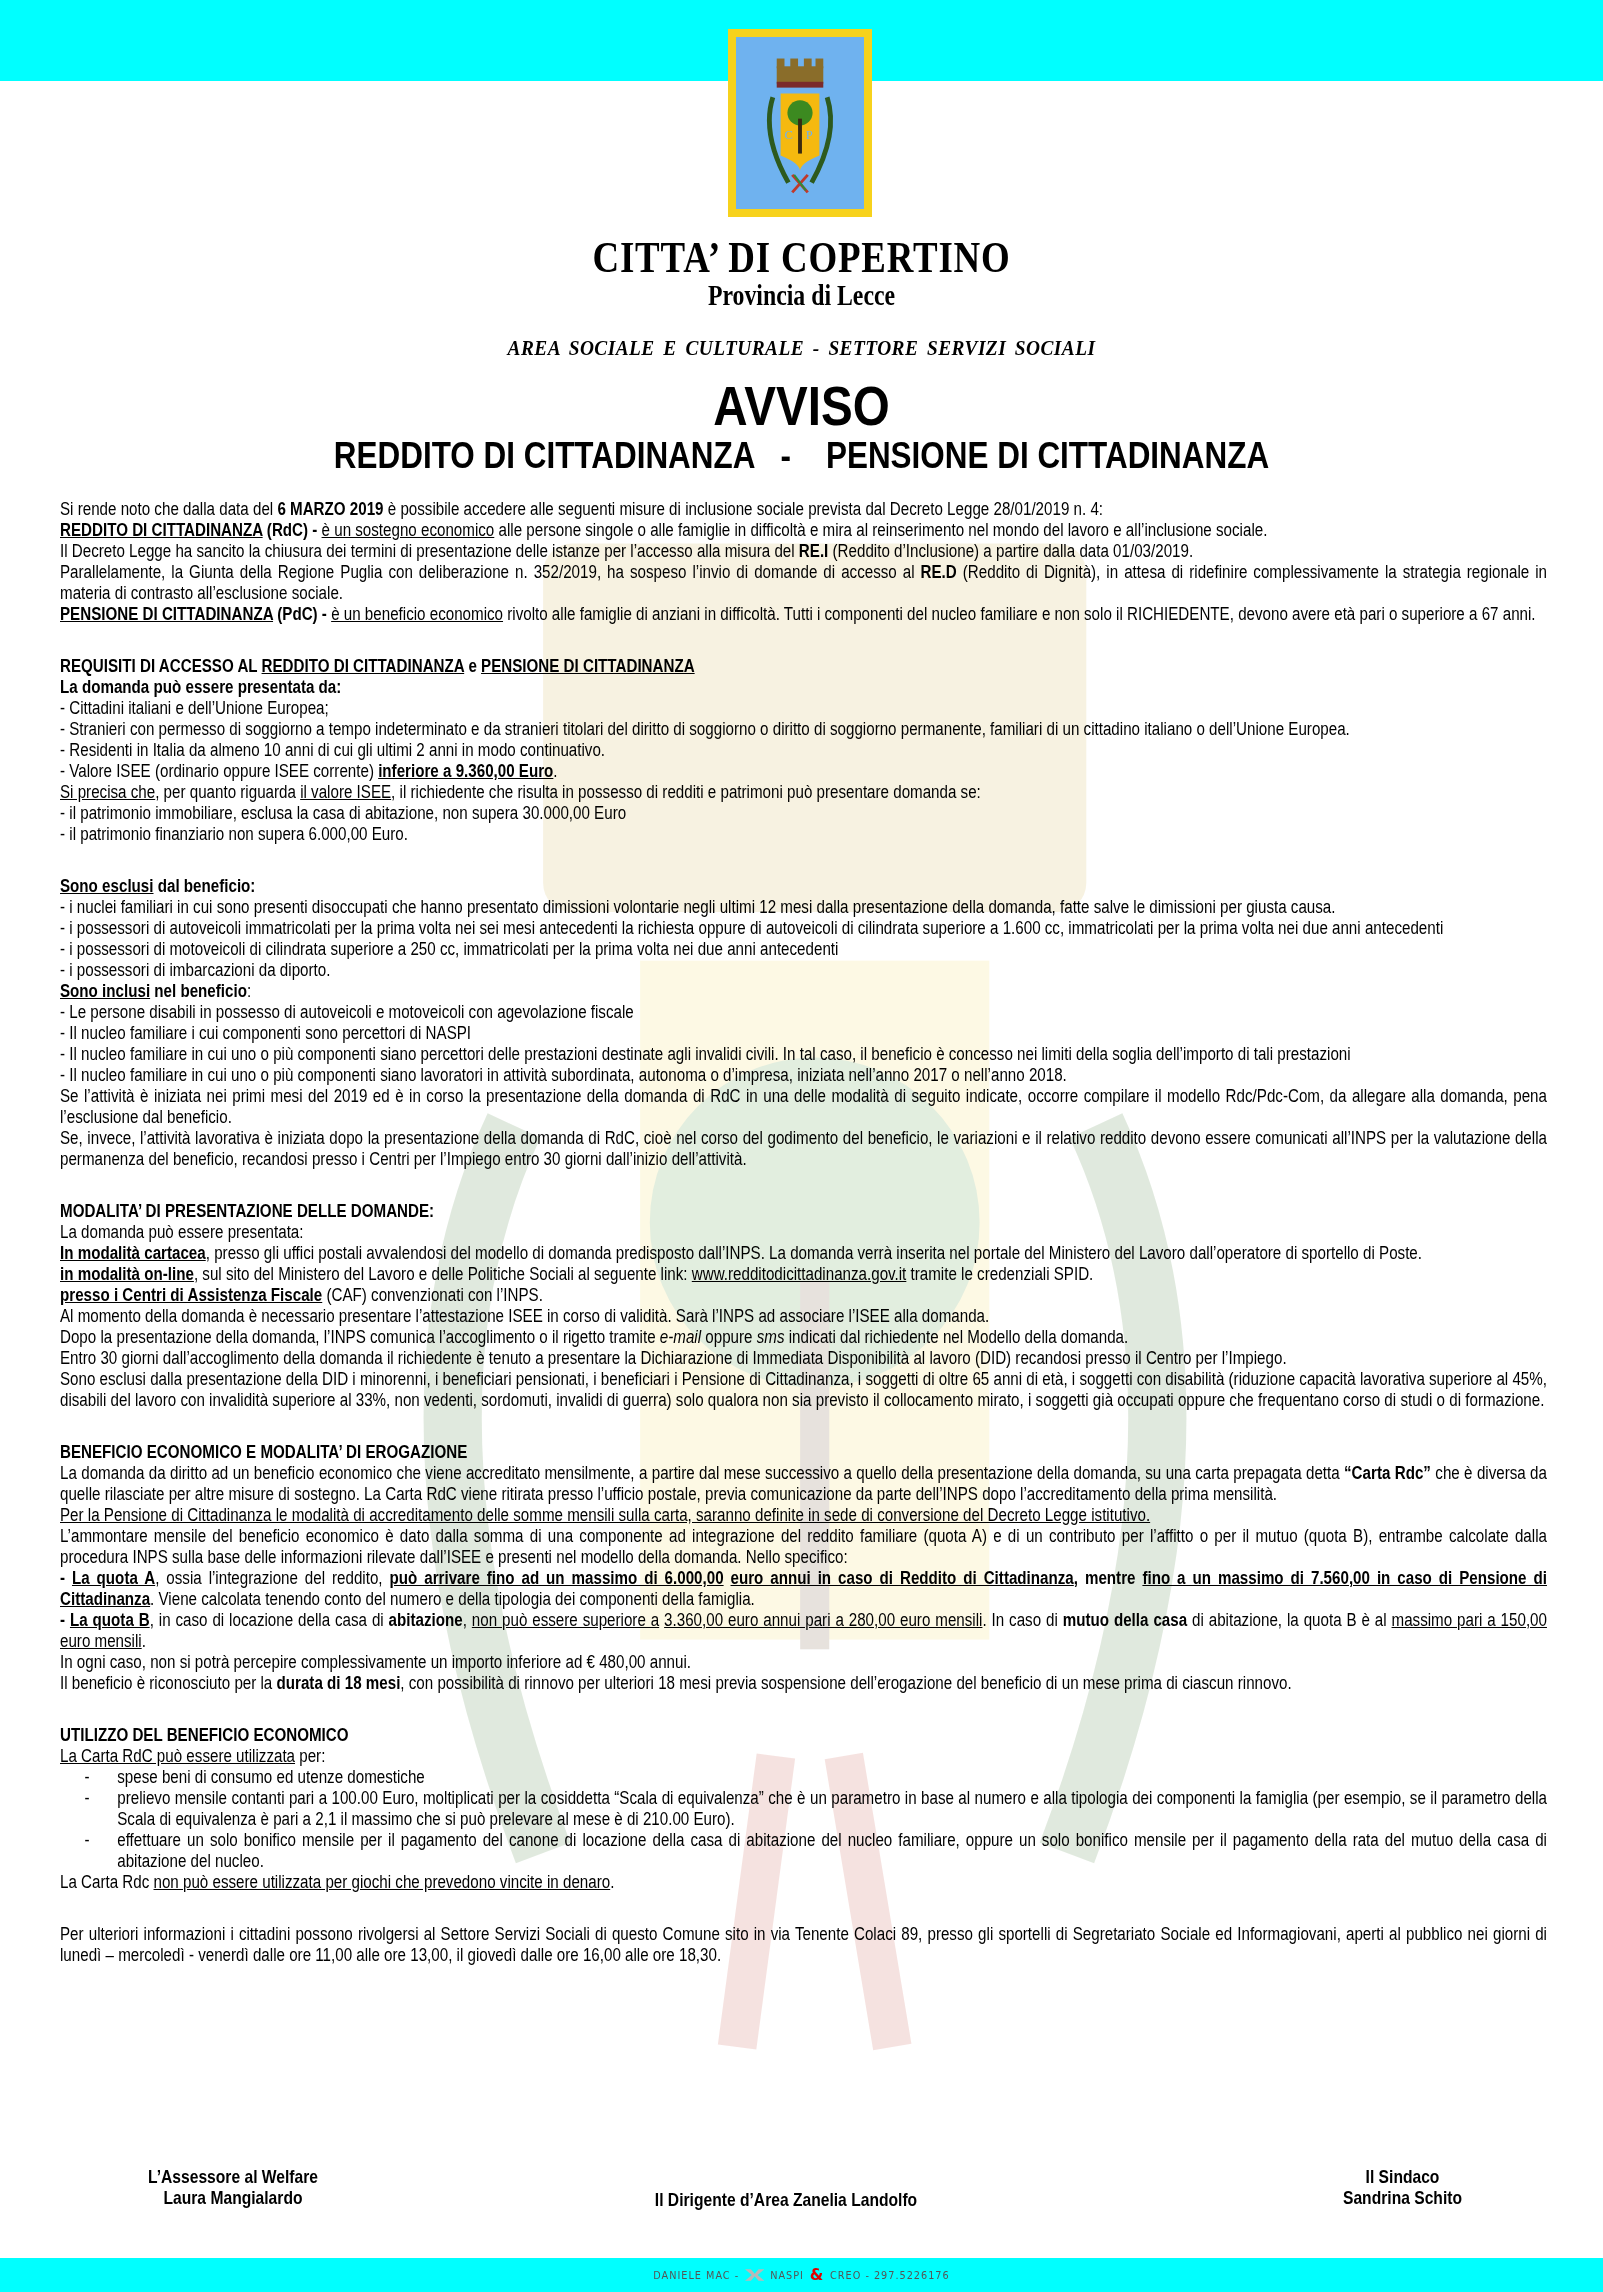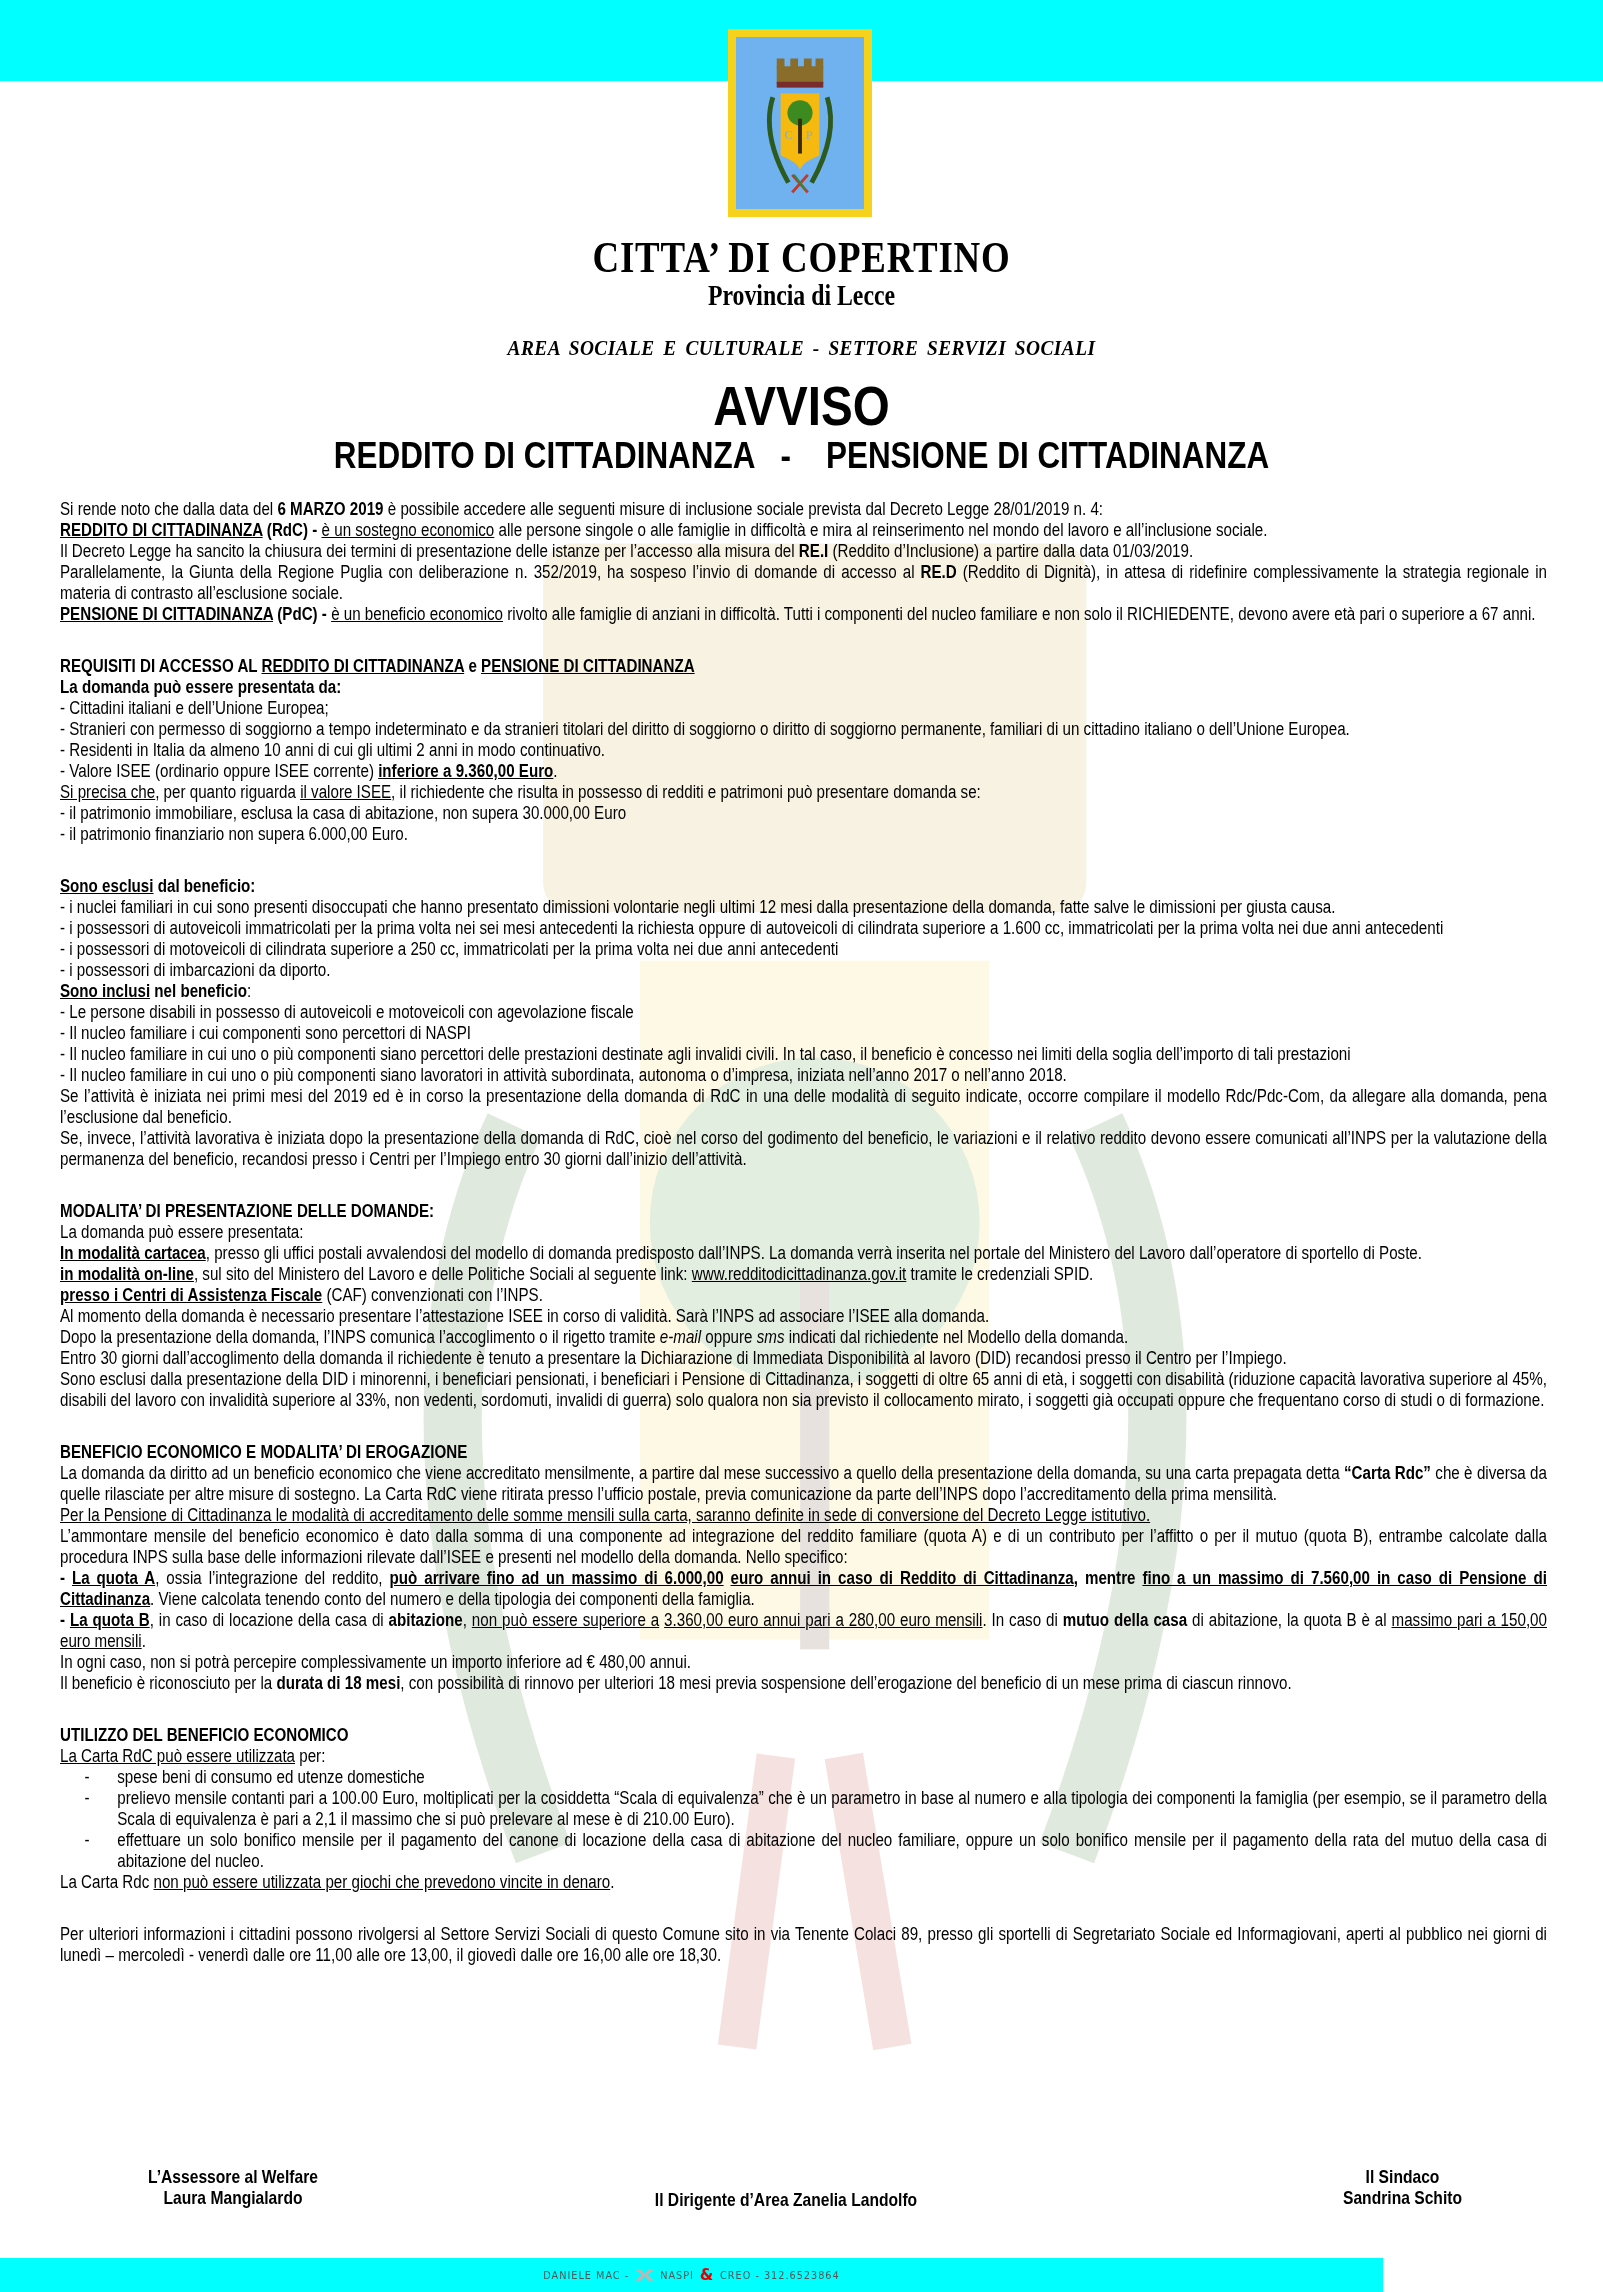--- a/index.html
+++ b/index.html
@@ -2,21 +2,21 @@
 <html><head>
 <meta charset="utf-8">
 <style>
   html, body { margin: 0; padding: 0; }
   body {
     width: 1603px; height: 2292px; position: relative; overflow: hidden;
     background: #ffffff; color: #000;
     font-family: "Liberation Sans", sans-serif;
   }
   .top-band { position: absolute; left: 0; top: 0; width: 1603px; height: 81px; background: #00ffff; }
-  .bottom-band { position: absolute; left: 0; top: 2258px; width: 1383px; height: 34px; background: #00ffff;
+  .bottom-band { position: absolute; left: 0; top: 2258px; width: 1603px; height: 34px; background: #00ffff;
     display: flex; align-items: center; justify-content: center; }
   .credit { font-family: "DejaVu Sans", sans-serif; font-size: 9.7px; letter-spacing: 1px; color: #555; display: flex; align-items: center; gap: 5.8px; }
   .credit .amp { color: #e00000; font-weight: bold; font-size: 15.5px; }
   .credit .xmark { display: inline-block; width: 19.4px; height: 11.6px; background: #b8b8b8; clip-path: polygon(0 0,30% 0,50% 40%,70% 0,100% 0,65% 50%,100% 100%,70% 100%,50% 60%,30% 100%,0 100%,35% 50%); }
 
   .crest { position: absolute; left: 728px; top: 29px; width: 144px; height: 188px; background: #f7d21c; box-sizing: border-box; padding: 7.8px; }
   .crest-inner { width: 100%; height: 100%; background: #6fb2ef; position: relative; }
 
   .watermark { position: absolute; left: 320px; top: 543px; width: 970px; height: 1553px; opacity: 0.14; pointer-events: none; }
 
@@ -210,16 +210,16 @@
   <div>Il  Sindaco</div>
   <div>Sandrina  Schito</div>
 </div>
 
 <div class="bottom-band">
   <div class="credit">
     <span>DANIELE MAC -</span>
     <span class="xmark"></span>
     <span>NASPI</span>
       <span class="amp">&amp;</span>
-      <span>CREO  - 312.6523864</span>
+      <span>CREO  - 297.5226176</span>
   </div>
 </div>
 
 
 </body></html>

